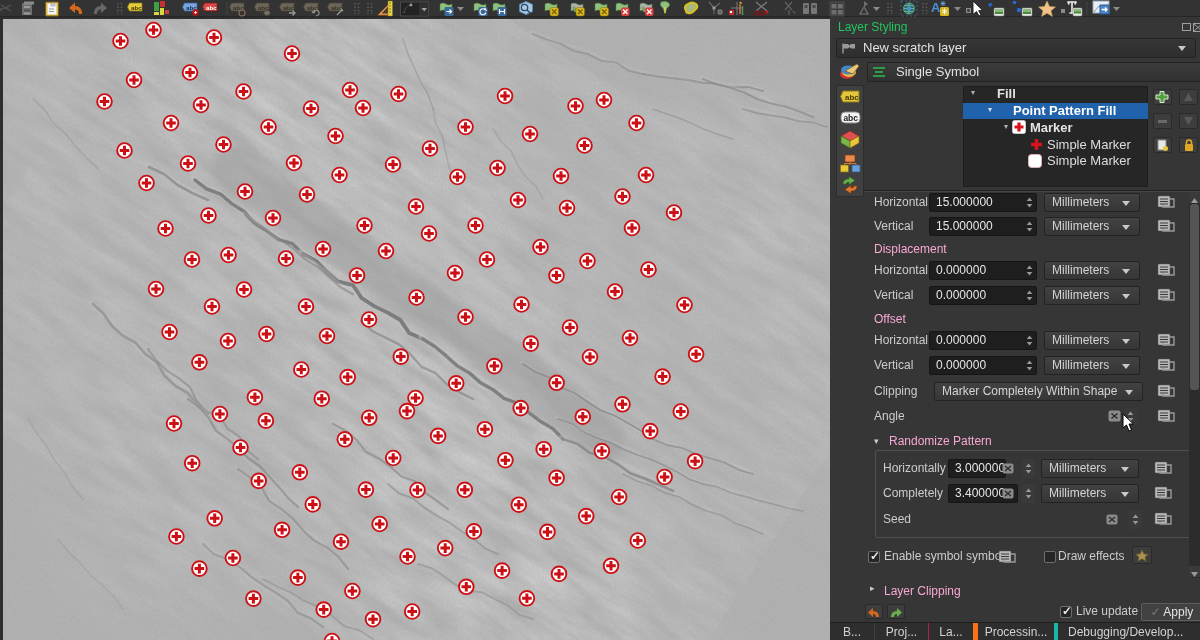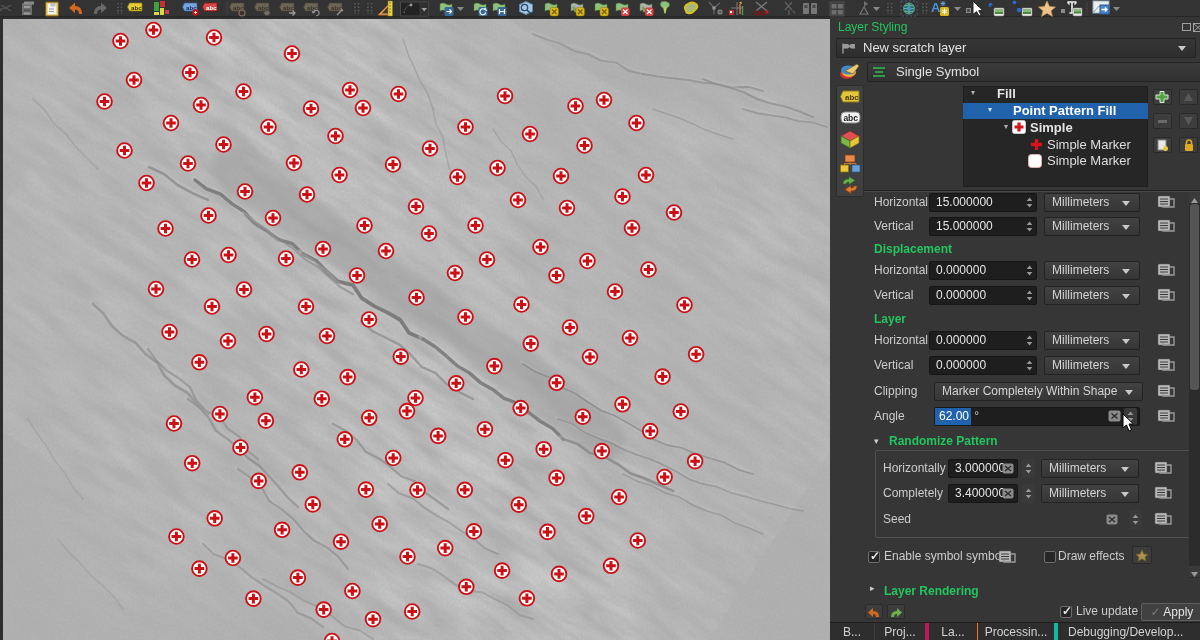--- a/index.html
+++ b/index.html
@@ -3,21 +3,21 @@
 <meta charset="utf-8">
 <style>
   html,body{margin:0;padding:0;width:1200px;height:640px;overflow:hidden;background:#2e2e2e;
     font-family:"Liberation Sans",sans-serif;}
   *{box-sizing:border-box;}
   .abs{position:absolute;}
   #toolbar{position:absolute;left:0;top:0;width:1200px;height:17px;background:#333333;border-bottom:1px solid #262626;}
   #map{position:absolute;left:3px;top:19px;width:827px;height:621px;background:#b4b4b4;}
   #panel{position:absolute;left:830px;top:17px;width:370px;height:623px;background:#363636;}
   .lbl{position:absolute;color:#cccccc;font-size:12px;line-height:19px;height:19px;}
-  .blbl{position:absolute;color:#22c55e;font-size:12px;font-weight:bold;line-height:19px;height:19px;}
+  .blbl{position:absolute;color:#f9a8d4;font-size:12px;font-weight:normal;line-height:19px;height:19px;}
   .field{position:absolute;height:19px;background:#1e1e1e;border:1px solid #161616;border-radius:2px;
      color:#e6e6e6;font-size:12px;line-height:17px;padding-left:6px;}
   .combo{position:absolute;height:19px;background:linear-gradient(#424242,#363636);border:1px solid #232323;border-radius:2px;
      color:#d4d4d4;font-size:12px;line-height:17px;padding-left:7px;}
   .combo:after{content:"";position:absolute;right:9px;top:7px;border-left:4px solid transparent;border-right:4px solid transparent;border-top:5px solid #c8c8c8;}
   .dd{position:absolute;width:24px;height:18px;}
   .chk{position:absolute;width:12px;height:12px;background:#262626;border:1px solid #6e6e6e;border-radius:2px;}
   .chk.on:after{content:"\2713";position:absolute;left:1px;top:-3px;color:#e8e8e8;font-size:12px;font-weight:bold;}
 </style>
 </head>
@@ -609,21 +609,21 @@
 <div class="abs" style="left:136px;top:71px;width:14px;height:12px;color:#b0b0b0;font-size:8px;text-align:center;">▾</div>
 <div class="abs" style="left:167px;top:69px;color:#e4e4e4;font-size:13px;font-weight:bold;line-height:15px;">Fill</div>
 <div class="abs" style="left:133px;top:86px;width:185px;height:16px;background:#2062ab;"></div>
 <div class="abs" style="left:153px;top:88px;width:14px;height:12px;color:#cfe0f2;font-size:8px;text-align:center;">▾</div>
 <div class="abs" style="left:183px;top:86px;color:#ffffff;font-size:13px;font-weight:bold;line-height:16px;">Point Pattern Fill</div>
 <div class="abs" style="left:169px;top:105px;width:14px;height:12px;color:#b0b0b0;font-size:8px;text-align:center;">▾</div>
 <svg class="abs" style="left:182px;top:103px" width="14" height="14" viewBox="0 0 14 14">
       <rect x="0.5" y="0.5" width="13" height="13" rx="2" fill="#ffffff" stroke="#c8c8c8"></rect>
       <path d="M5.4 2.5 h3.2 v2.9 h2.9 v3.2 h-2.9 v2.9 h-3.2 v-2.9 h-2.9 v-3.2 h2.9 z" fill="#d8131c"></path>
     </svg>
-<div class="abs" style="left:200px;top:103px;color:#e4e4e4;font-size:13px;font-weight:bold;line-height:15px;">Simple</div>
+<div class="abs" style="left:200px;top:103px;color:#e4e4e4;font-size:13px;font-weight:bold;line-height:15px;">Marker</div>
 <svg class="abs" style="left:200px;top:121px" width="13" height="13" viewBox="0 0 13 13">
       <path d="M4.8 1 h3.4 v3.8 h3.8 v3.4 h-3.8 v3.8 h-3.4 v-3.8 h-3.8 v-3.4 h3.8 z" fill="#d8131c"></path>
     </svg>
 <div class="abs" style="left:217px;top:120px;color:#dedede;font-size:13px;line-height:15px;">Simple Marker</div>
 <svg class="abs" style="left:198px;top:137px" width="14" height="14" viewBox="0 0 14 14">
       <rect x="0.5" y="0.5" width="13" height="13" rx="3" fill="#ffffff" stroke="#e0b0b0"></rect>
     </svg>
 <div class="abs" style="left:217px;top:136px;color:#dedede;font-size:13px;line-height:15px;">Simple Marker</div>
 <div class="abs" style="left:323px;top:72px;width:19px;height:16px;background:#3d3d3d;border:1px solid #2a2a2a;border-radius:2px;"><svg width="17" height="14" viewBox="0 0 17 14">
         <path d="M6.5 2 h4 v3.5 h4 v4 h-4 v3.5 h-4 v-3.5 h-4 v-4 h4 z" fill="#55a045" stroke="#d8ead0" stroke-width="1" transform="translate(-0.5,-0.5)"></path>
@@ -713,21 +713,21 @@
         <g fill="#b8b8b8" stroke="#5a5a5a" stroke-width="0.5">
           <rect x="3" y="3" width="12" height="11" rx="1"></rect>
           <path d="M15 6 L19 6 L19 14 L8 14 L8 12" fill="none" stroke="#9a9a9a" stroke-width="1.4"></path>
         </g>
         <g stroke="#3a3a3a" stroke-width="1">
           <line x1="5" y1="6" x2="13" y2="6"></line>
           <line x1="5" y1="8.5" x2="13" y2="8.5"></line>
           <line x1="5" y1="11" x2="13" y2="11"></line>
         </g>
       </svg></div>
-<div class="blbl" style="left:44px;top:293px;">Layer</div>
+<div class="blbl" style="left:44px;top:293px;">Offset</div>
 <div class="lbl" style="left:44px;top:314px;">Horizontal</div>
     <div class="field" style="left:99px;top:314px;width:108px;">0.000000</div>
     <div class="abs" style="left:193px;top:315px;width:13px;height:17px;"><svg width="13" height="17">
         <path d="M6.5 3.5 L9.3 7 L3.7 7 Z" fill="#999999"></path>
         <path d="M6.5 13.5 L9.3 10 L3.7 10 Z" fill="#999999"></path>
       </svg></div>
     <div class="combo" style="left:214px;top:314px;width:96px;">Millimeters</div>
     <div class="dd" style="left:325px;top:314px;"><svg width="22" height="17" viewBox="0 0 22 17">
         <g fill="#b8b8b8" stroke="#5a5a5a" stroke-width="0.5">
           <rect x="3" y="3" width="12" height="11" rx="1"></rect>
@@ -764,21 +764,20 @@
           <rect x="3" y="3" width="12" height="11" rx="1"></rect>
           <path d="M15 6 L19 6 L19 14 L8 14 L8 12" fill="none" stroke="#9a9a9a" stroke-width="1.4"></path>
         </g>
         <g stroke="#3a3a3a" stroke-width="1">
           <line x1="5" y1="6" x2="13" y2="6"></line>
           <line x1="5" y1="8.5" x2="13" y2="8.5"></line>
           <line x1="5" y1="11" x2="13" y2="11"></line>
         </g>
       </svg></div>
 <div class="lbl" style="left:44px;top:390px;">Angle</div>
-<div class="field" style="left:104px;top:390px;width:206px;padding-left:0;"><span style="background:#2062ab;color:#fff;padding:1px 2px 2px 4px;">62.00</span><span style="color:#cccccc;"> °</span></div>
 <svg class="abs" style="left:278px;top:393px" width="13" height="12" viewBox="0 0 13 12">
       <rect x="0.5" y="0.5" width="12" height="11" rx="2" fill="#8a8a8a"></rect>
       <path d="M3.5 3.5 L9.5 8.5 M9.5 3.5 L3.5 8.5" stroke="#2a2a2a" stroke-width="1.4"></path>
     </svg>
 <div class="abs" style="left:294px;top:391px;width:13px;height:17px;background:#3a3a3a;border-radius:2px;"><svg width="13" height="17">
         <path d="M6.5 3.5 L9.3 7 L3.7 7 Z" fill="#999999"></path>
         <path d="M6.5 13.5 L9.3 10 L3.7 10 Z" fill="#999999"></path>
       </svg></div>
 <div class="dd" style="left:325px;top:390px;"><svg width="22" height="17" viewBox="0 0 22 17">
         <g fill="#b8b8b8" stroke="#5a5a5a" stroke-width="0.5">
@@ -791,21 +790,21 @@
           <line x1="5" y1="11" x2="13" y2="11"></line>
         </g>
       </svg></div>
 <svg class="abs" style="left:292px;top:396px;z-index:60" width="14" height="20" viewBox="0 0 14 20">
       <path d="M1 1 L1 15 L4.5 12 L7 18 L9.5 17 L7 11 L11.5 11 Z" fill="#ffffff" stroke="#000000" stroke-width="1"></path>
     </svg>
 <div class="abs" style="left:44px;top:419px;color:#cccccc;font-size:9px;">▾</div>
 <div class="blbl" style="left:59px;top:415px;">Randomize Pattern</div>
 <div class="abs" style="left:45px;top:433px;width:320px;height:88px;border:1px solid #505050;border-radius:2px;"></div>
 <div class="lbl" style="left:53px;top:442px;">Horizontally</div>
-    <div class="field" style="left:118px;top:442px;width:70px;padding-right:14px;overflow:hidden;">3.000000</div>
+    <div class="field" style="left:118px;top:442px;width:58px;padding-right:14px;overflow:hidden;">3.000000</div>
     <svg class="abs" style="left:172px;top:446px" width="12" height="11" viewBox="0 0 12 11">
       <rect x="0.5" y="0.5" width="11" height="10" rx="2" fill="#8a8a8a"></rect>
       <path d="M3 3 L9 8 M9 3 L3 8" stroke="#2a2a2a" stroke-width="1.3"></path>
     </svg>
     <div class="abs" style="left:192px;top:442px;width:13px;height:19px;background:#3a3a3a;border-radius:2px;"><svg width="13" height="19">
         <path d="M6.5 4.5 L9.3 8 L3.7 8 Z" fill="#999999"></path>
         <path d="M6.5 14.5 L9.3 11 L3.7 11 Z" fill="#999999"></path>
       </svg></div>
     <div class="combo" style="left:211px;top:442px;width:98px;">Millimeters</div>
     <div class="dd" style="left:322px;top:442px;"><svg width="22" height="17" viewBox="0 0 22 17">
@@ -881,29 +880,29 @@
       </svg></div>
 <div class="abs" style="left:359px;top:175px;width:11px;height:386px;background:#2c2c2c;"></div>
 <div class="abs" style="left:359px;top:175px;width:11px;height:11px;background:#3a3a3a;"><svg width="11" height="11">
         <path d="M5.5 3 L9 8 L2 8 Z" fill="#9a9a9a"></path>
       </svg></div>
 <div class="abs" style="left:360px;top:187px;width:9px;height:186px;background:#555555;border-radius:3px;"></div>
 <div class="abs" style="left:359px;top:549px;width:11px;height:11px;background:#3a3a3a;"><svg width="11" height="11">
         <path d="M5.5 8 L9 3 L2 3 Z" fill="#9a9a9a"></path>
       </svg></div>
 <div class="abs" style="left:40px;top:566px;color:#cccccc;font-size:9px;">▸</div>
-<div class="blbl" style="left:54px;top:565px;">Layer Rendering</div>
+<div class="blbl" style="left:54px;top:565px;">Layer Clipping</div>
 <div class="abs" style="left:35px;top:587px;width:18px;height:15px;background:#3d3d3d;border:1px solid #2a2a2a;border-radius:2px;"><svg width="16" height="13" viewBox="0 0 16 13">
         <path d="M13 11 Q13 5 7 5 L7 2 L2 6.5 L7 11 L7 8 Q10 8 10 11 Z" fill="#d4691e"></path>
       </svg></div>
 <div class="abs" style="left:57px;top:587px;width:18px;height:15px;background:#3d3d3d;border:1px solid #2a2a2a;border-radius:2px;"><svg width="16" height="13" viewBox="0 0 16 13">
         <path d="M3 11 Q3 5 9 5 L9 2 L14 6.5 L9 11 L9 8 Q6 8 6 11 Z" fill="#6ab04c"></path>
       </svg></div>
 <div class="chk on" style="left:230px;top:589px;"></div>
 <div class="lbl" style="left:246px;top:585px;">Live update</div>
 <div class="abs" style="left:311px;top:586px;width:62px;height:18px;background:#414141;border:1px solid #5e5e5e;border-radius:2px;color:#e2e2e2;font-size:12px;line-height:16px;text-align:center;"><span style="color:#7a7a7a;">✓ </span>Apply</div>
 <div class="abs" style="left:0px;top:605px;width:370px;height:18px;background:#2e2e2e;border-top:1px solid #1e1e1e;"></div>
 <div class="abs" style="left:0px;top:606px;width:45px;height:17px;border-right:1px solid #3f3f3f;color:#d2d2d2;font-size:12px;line-height:19px;text-align:center;overflow:hidden;white-space:nowrap;">B...</div>
-<div class="abs" style="left:45px;top:606px;width:54px;height:17px;border-right:4px solid #be185d;color:#d2d2d2;font-size:12px;line-height:19px;text-align:center;overflow:hidden;white-space:nowrap;">Proj...</div>
-<div class="abs" style="left:99px;top:606px;width:49px;height:17px;border-right:1px solid #f97316;color:#d2d2d2;font-size:12px;line-height:19px;text-align:center;overflow:hidden;white-space:nowrap;">La...</div>
+<div class="abs" style="left:45px;top:606px;width:54px;height:17px;border-right:1px solid #be185d;color:#d2d2d2;font-size:12px;line-height:19px;text-align:center;overflow:hidden;white-space:nowrap;">Proj...</div>
+<div class="abs" style="left:99px;top:606px;width:49px;height:17px;border-right:5px solid #f97316;color:#d2d2d2;font-size:12px;line-height:19px;text-align:center;overflow:hidden;white-space:nowrap;">La...</div>
 <div class="abs" style="left:148px;top:606px;width:80px;height:17px;border-right:4px solid #14b8a6;color:#d2d2d2;font-size:12px;line-height:19px;text-align:center;overflow:hidden;white-space:nowrap;">Processin...</div>
 <div class="abs" style="left:228px;top:606px;width:150px;height:17px;border-right:1px solid #3f3f3f;color:#d2d2d2;font-size:12px;line-height:19px;text-align:left;padding-left:10px;overflow:hidden;white-space:nowrap;">Debugging/Develop...</div>
   </div>
 
 </body></html>

